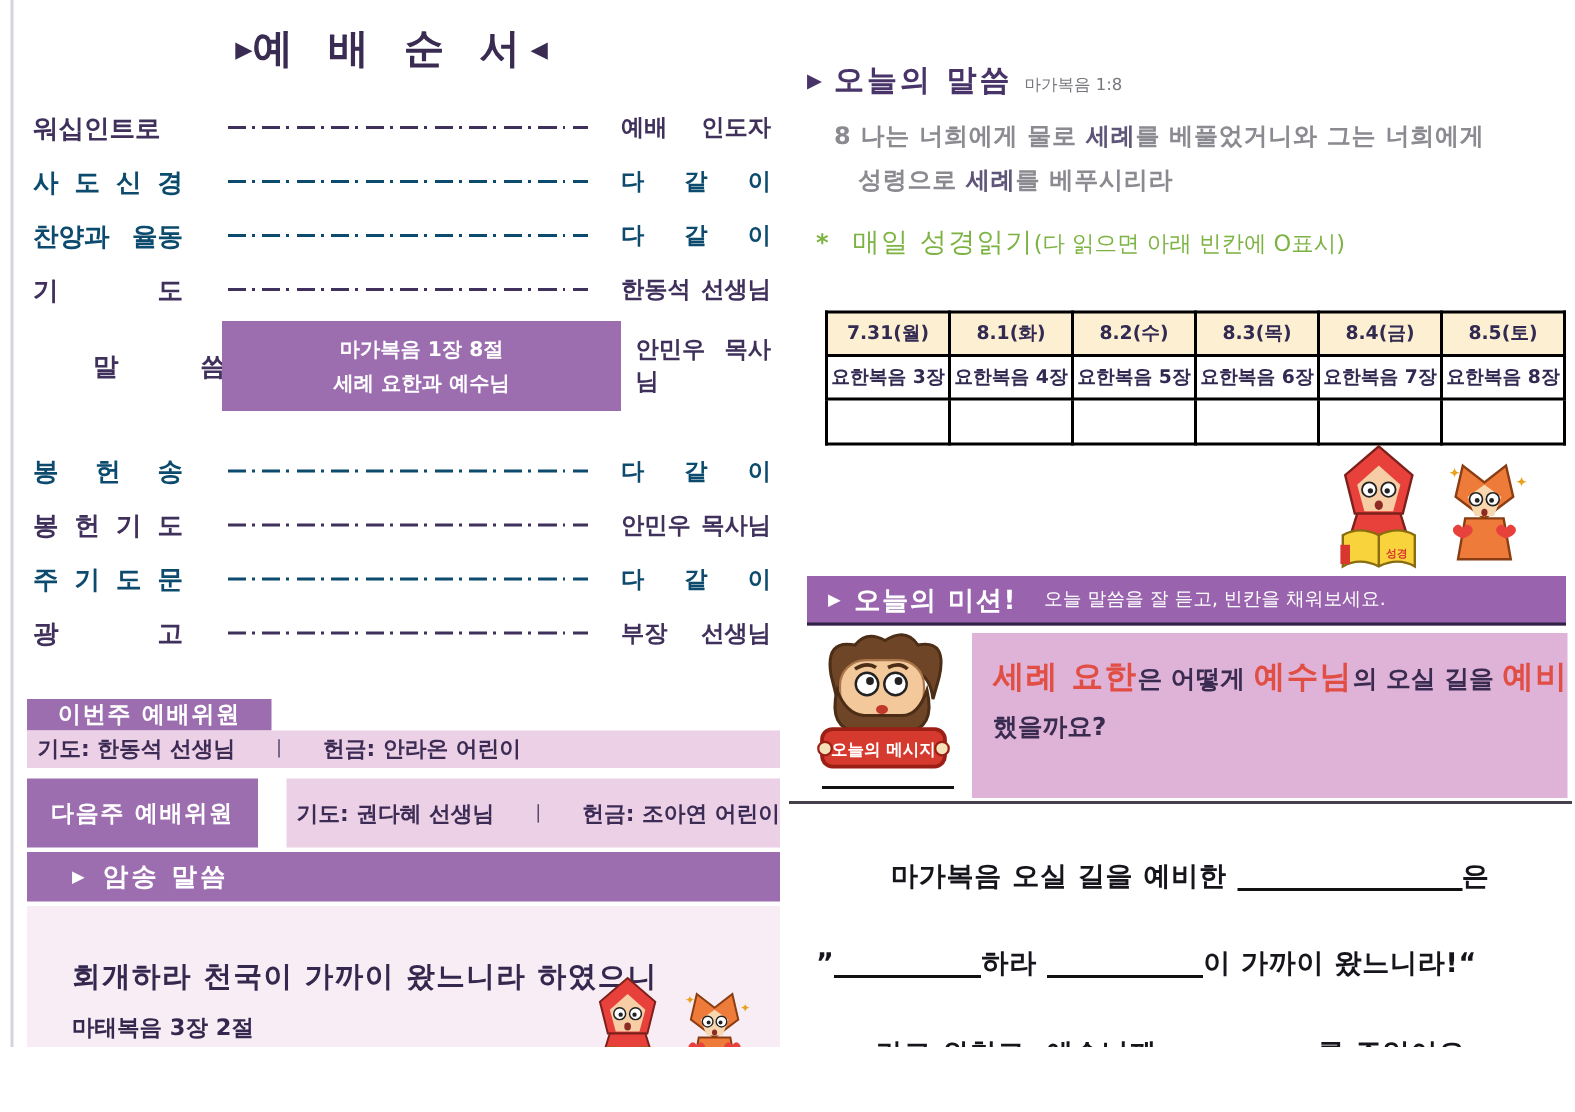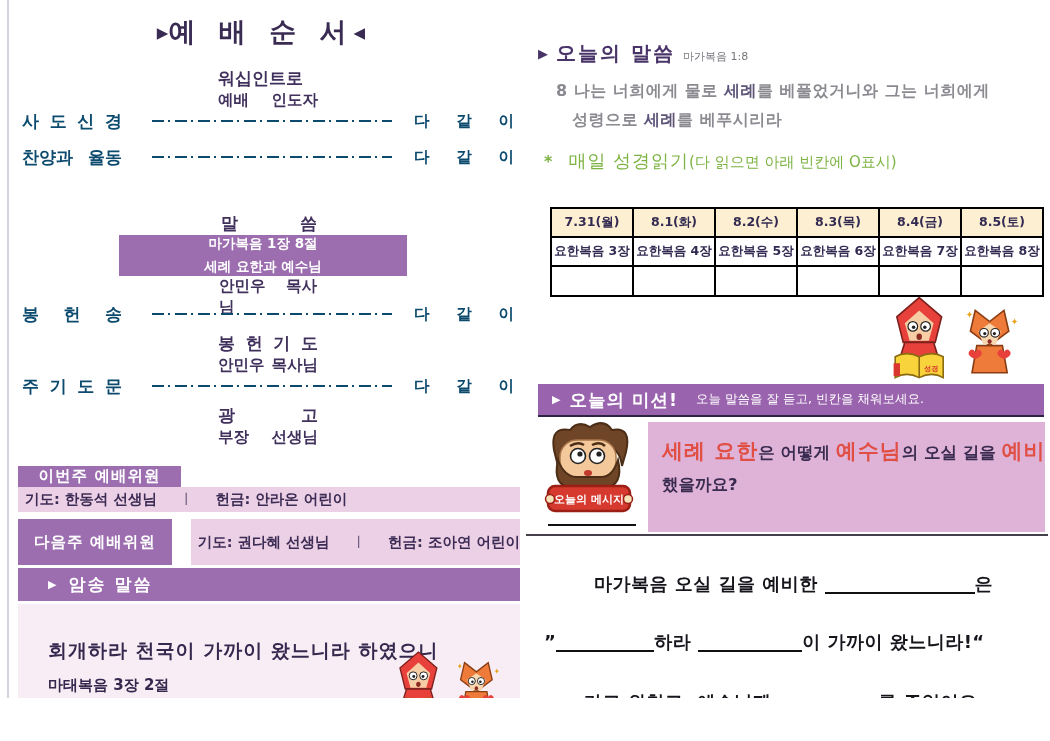--- a/index.html
+++ b/index.html
@@ -10,31 +10,31 @@
   .abs{position:absolute;}
   
   #edge-line{left:7px;top:0;width:2px;height:741px;background:#d6d3dc;}
 
   
   .worship-title{top:14px;left:20px;width:482px;text-align:center;font-size:27px;font-weight:bold;color:#3a2b52;letter-spacing:7px;white-space:nowrap;}
   .worship-title .tri{font-size:15px;letter-spacing:0;vertical-align:3px;}
 
   .order-block{left:22px;width:492px;}
   .order-row{height:36px;display:flex;align-items:center;}
-  .row-dark{color:#40305c;flex-direction:column;}
+  .row-dark{color:#40305c;}
   .row-light{color:#0c4a6e;}
   .order-label{width:100px;font-size:17px;font-weight:bold;text-align:justify;text-align-last:justify;}
   .order-line{flex:1;height:2px;margin:0 22px 0 30px;
     background-image:repeating-linear-gradient(90deg,currentColor 0 12px,transparent 12px 16px,currentColor 16px 18px,transparent 18px 23px);}
   .order-role{width:100px;font-size:15.5px;font-weight:bold;text-align:justify;text-align-last:justify;}
 
   .sermon-row{top:212px;left:22px;width:492px;height:64px;display:flex;align-items:center;}
   .sermon-box{width:288px;height:60px;background:#9c6eb0;color:#fff;display:flex;flex-direction:column;
     justify-content:center;align-items:center;gap:5px;font-size:13.5px;font-weight:bold;margin-right:10px;}
-  .sermon-row .order-label{width:96px;margin-right:-2px;}
+  .sermon-row .order-label{width:96px;margin-right:-2px;margin-left:40px;}
   .sermon-row .order-role{width:98px;}
 
   .committee-row{left:18px;width:502px;height:46px;display:flex;}
   .c-label{width:163px;background:#9c6eb0;color:#fff;font-size:15.5px;font-weight:bold;
     display:flex;align-items:center;justify-content:center;letter-spacing:1px;}
   .c-body{flex:1;background:#ecd0e5;color:#3c2c55;font-size:14.5px;font-weight:bold;
     display:flex;align-items:center;padding-left:7px;gap:22px;white-space:nowrap;}
   .c-sep{color:#574a6e;font-weight:normal;}
 
   .memory-bar{top:568px;left:18px;width:502px;height:33px;background:#9c6eb0;color:#fff;
@@ -105,20 +105,25 @@
     </div>
     <div class="order-row row-light">
       <span class="order-label">사 도 신 경</span>
       <span class="order-line"></span>
       <span class="order-role">다 같 이</span>
     </div>
     <div class="order-row row-light">
       <span class="order-label">찬양과 율동</span>
       <span class="order-line"></span>
       <span class="order-role">다 같 이</span>
+    </div>
+    <div class="order-row row-dark">
+      <span class="order-label">기 도</span>
+      <span class="order-line"></span>
+      <span class="order-role">한동석 선생님</span>
     </div>
   </div>
 
   <div class="abs sermon-row row-dark">
     <span class="order-label">말 씀</span>
     <div class="sermon-box">
       <span>마가복음 1장 8절</span>
       <span>세례 요한과 예수님</span>
     </div>
     <span class="order-role">안민우 목사님</span>

